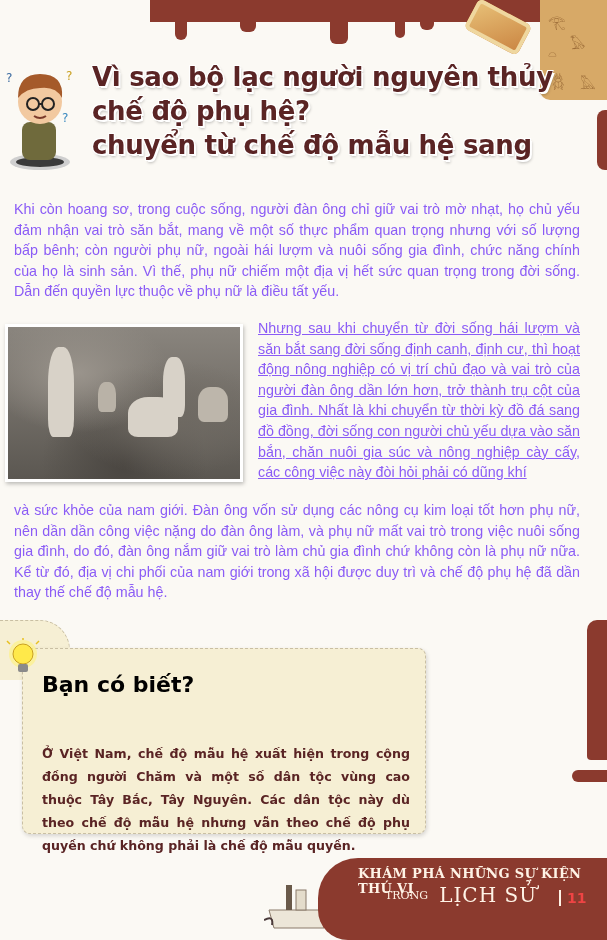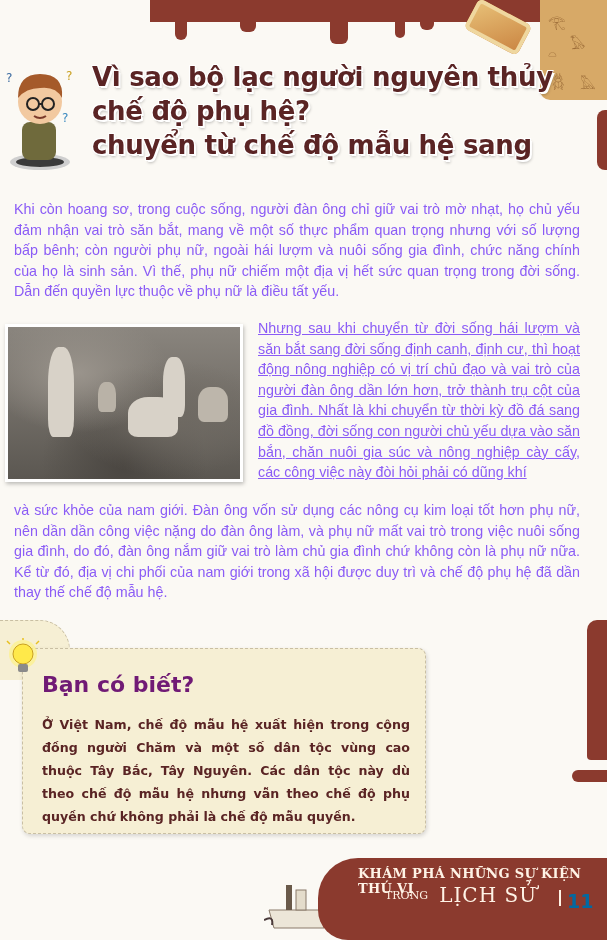--- a/index.html
+++ b/index.html
@@ -93,24 +93,24 @@
     background: #f6efd4; border-radius: 8px;
     border: 1px dashed #c9bfa3;
     box-shadow: 1px 2px 4px rgba(0,0,0,0.15);
   }
   .bulb {
     position: absolute; left: 6px; top: 638px; width: 34px; height: 40px;
   }
   .dyk-title {
     position: absolute; left: 42px; top: 672px;
     font-family: "DejaVu Sans", sans-serif; font-weight: bold;
-    font-size: 22px; color: #701a75;
+    font-size: 22px; color: #000000;
   }
   .dyk-text {
-    position: absolute; left: 42px; top: 713px; width: 368px;
+    position: absolute; left: 42px; top: 742px; width: 368px;
     font-family: "DejaVu Sans", sans-serif; font-weight: bold;
     font-size: 12.6px; line-height: 23px; color: #5a2424;
     text-align: justify;
   }
 
   
   .footer-banner {
     position: absolute; left: 318px; top: 858px; width: 300px; height: 82px;
     background: #8b3a2e;
     border-radius: 40px 0 0 30px;
@@ -123,21 +123,21 @@
   .footer-line2 {
     position: absolute; left: 385px; top: 883px;
     font-family: "DejaVu Serif", serif; font-weight: normal;
     color: #fff3e6;
   }
   .footer-line2 .small { font-size: 11px; vertical-align: middle; margin-right: 6px; }
   .footer-line2 .big { font-size: 20px; vertical-align: middle; letter-spacing: 1px; }
   .page-number {
     position: absolute; left: 567px; top: 890px;
     font-family: "DejaVu Sans", sans-serif; font-weight: bold;
-    font-size: 19px; color: #0369a1;
+    font-size: 14px; color: #ef4444;
   }
   .page-sep {
     position: absolute; left: 559px; top: 890px; width: 2px; height: 16px; background: #fff3e6;
   }
   .book-deco {
     position: absolute; left: 264px; top: 880px; width: 70px; height: 50px;
   }
 </style>
 </head>
 <body>

